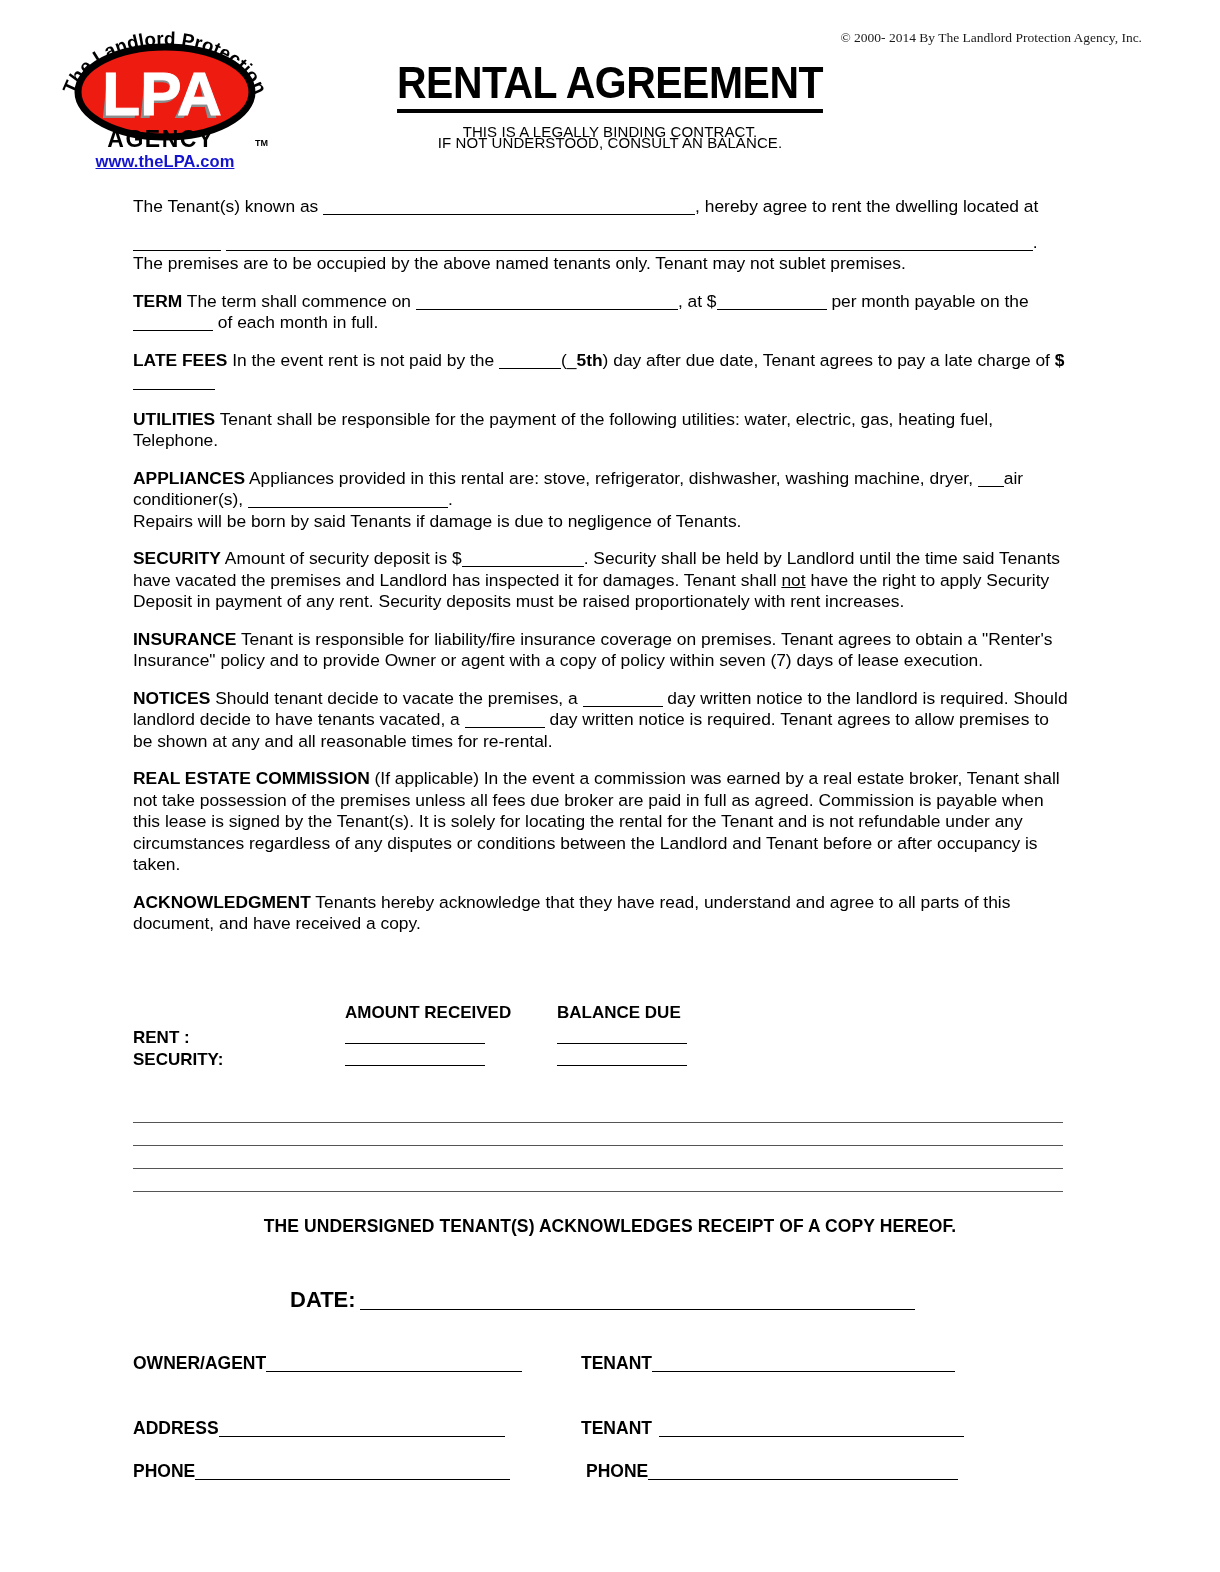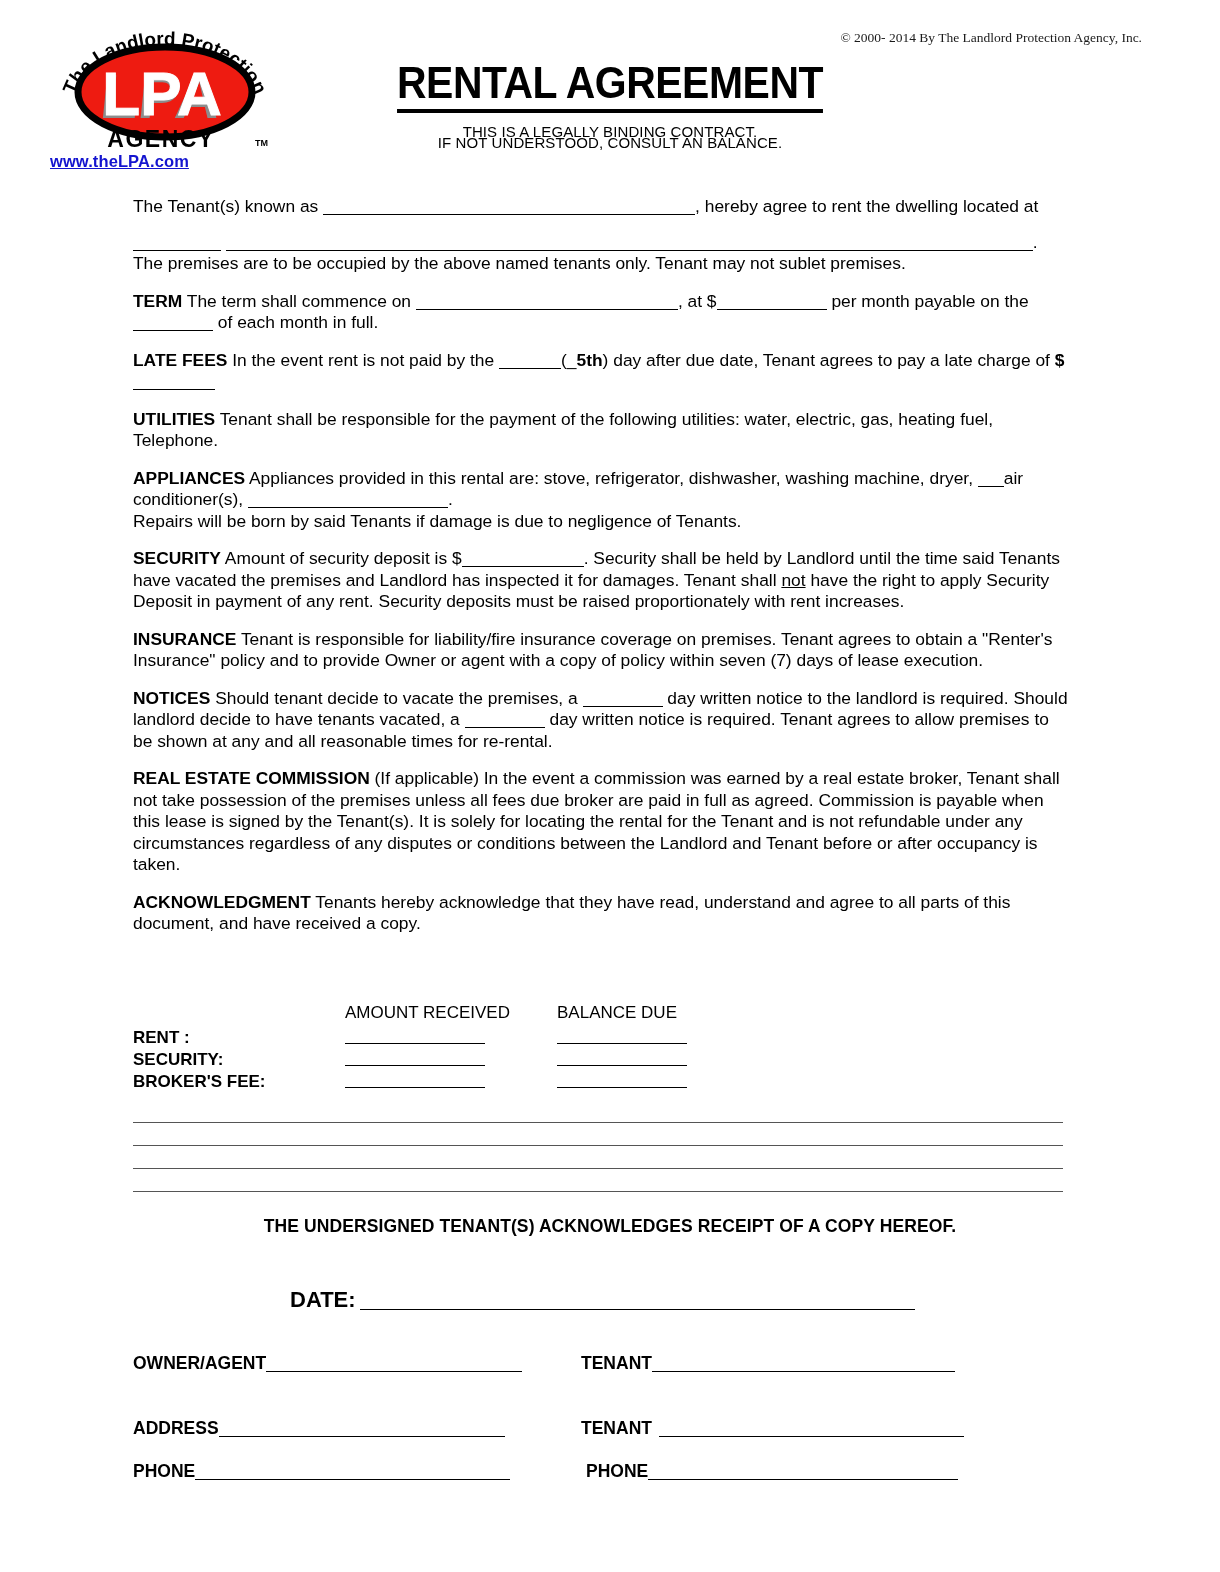--- a/index.html
+++ b/index.html
@@ -14,21 +14,21 @@
 
   
   .copyright{
     position:absolute;top:30px;right:78px;
     font-family:"Liberation Serif", serif;
     font-size:13.5px;color:#1a1a1a;white-space:nowrap;
   }
   .logo-wrap{position:absolute;left:50px;top:26px;width:230px;height:150px;}
   .logo-svg{display:block;}
   .logo-link{
-    position:absolute;left:0;top:126px;width:230px;
+    position:absolute;left:0;top:126px;width:230px;text-align:center;
     font-size:16.5px;font-weight:bold;color:#1414cf;
     text-decoration:underline;letter-spacing:.1px;
   }
 
   .doc-title{
     position:absolute;left:0;top:58px;width:1220px;text-align:center;
     font-size:44px;font-weight:bold;letter-spacing:-0.5px;
     font-family:"Liberation Sans", sans-serif;
     transform:scaleX(.93);
   }
@@ -65,21 +65,21 @@
   .b-day{width:62px;}
   .b-latechg{width:82px;}
   .b-appl{width:200px;}
   .b-appl-sm{width:26px;}
   .b-sec{width:122px;}
   .b-notice{width:80px;}
   .b-mon{width:80px;}
 
   
   .pay-table{position:absolute;left:133px;top:1003px;width:620px;font-size:17px;}
-  .pay-head{position:relative;height:25px;font-weight:normal;}
+  .pay-head{position:relative;height:25px;font-weight:bold;}
   .pay-head .c1{position:absolute;left:212px;top:0;white-space:nowrap;}
   .pay-head .c2{position:absolute;left:424px;top:0;white-space:nowrap;}
   .pay-row{position:relative;height:22px;font-weight:bold;}
   .pay-row .lbl{position:absolute;left:0;top:0;}
   .pay-row .ln1{position:absolute;left:212px;top:15px;width:140px;border-bottom:1.6px solid #000;height:0;}
   .pay-row .ln2{position:absolute;left:424px;top:15px;width:130px;border-bottom:1.6px solid #000;height:0;}
 
   
   .rule{position:absolute;left:133px;width:930px;height:0;border-bottom:1.8px solid #555;}
   .r1{top:1122px;} .r2{top:1145px;} .r3{top:1168px;} .r4{top:1191px;}
@@ -193,25 +193,20 @@
     <div class="pay-row">
       <span class="lbl">RENT :</span>
       <span class="ln1"></span>
       <span class="ln2"></span>
     </div>
     <div class="pay-row">
       <span class="lbl">SECURITY:</span>
       <span class="ln1"></span>
       <span class="ln2"></span>
     </div>
-    <div class="pay-row">
-      <span class="lbl">BROKER'S FEE:</span>
-      <span class="ln1"></span>
-      <span class="ln2"></span>
-    </div>
   </div>
 
   <div class="rule r1"></div>
   <div class="rule r2"></div>
   <div class="rule r3"></div>
   <div class="rule r4"></div>
 
   <div class="ack-line">THE UNDERSIGNED TENANT(S)  ACKNOWLEDGES RECEIPT OF A COPY  HEREOF.</div>
 
   <div class="date-row"><span>DATE:</span><span class="dl"></span></div>

